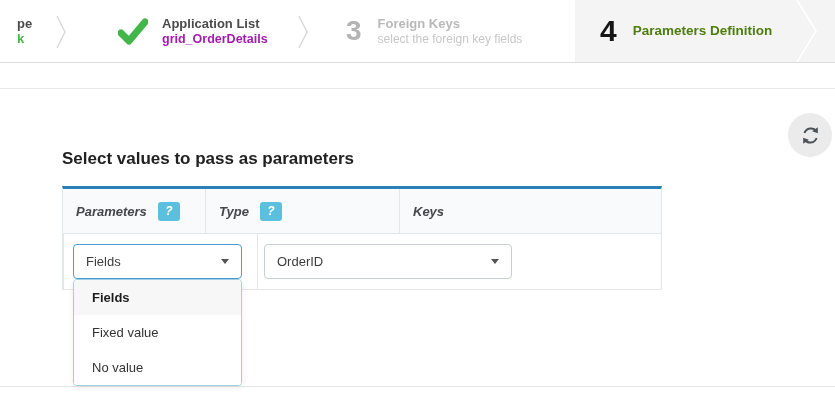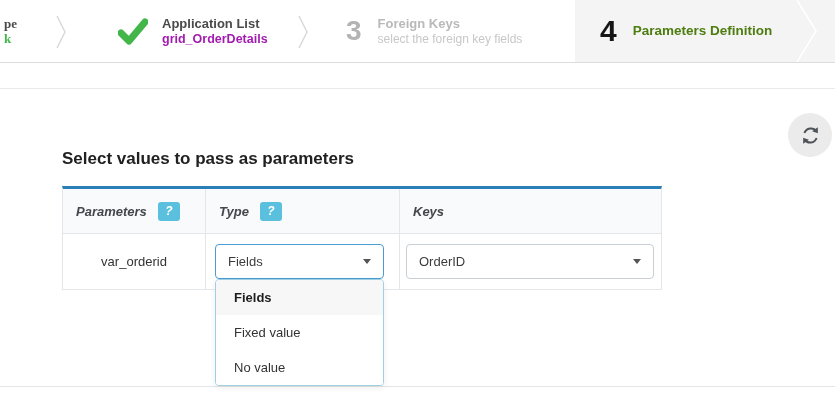--- a/index.html
+++ b/index.html
@@ -6,21 +6,21 @@
   html,body { width:835px; height:401px; }
   body {
     position:relative; overflow:hidden; background:#ffffff;
     font-family:"Liberation Sans", sans-serif; color:#333;
   }
 
   
   .stepper { position:absolute; left:0; top:0; width:835px; height:63px;
              background:#fff; border-bottom:1px solid #dcdcdc; }
   .seg { position:absolute; top:0; height:62px; display:flex; align-items:center; cursor:pointer; }
-  .seg-truncated { left:0; width:56px; padding-left:4px;font-family:Liberation Serif, serif; }
+  .seg-truncated { left:0; width:56px; padding-left:17px; }
   .seg-app  { left:62px;  width:236px; padding-left:56px; }
   .seg-fk   { left:302px; width:273px; padding-left:44px; }
   .seg-pd   { left:575px; width:260px; padding-left:25px; background:#f4f4f4; }
   .seg-pd-bg { position:absolute; left:575px; top:0; width:260px; height:62px; background:#f4f4f4; }
 
   .step-text { display:flex; flex-direction:column; justify-content:center; }
   .step-title { font-size:13px; font-weight:bold; line-height:16px; color:#4a4a4a; white-space:nowrap; }
   .step-sub   { font-size:12px; line-height:15px; color:#8a8a8a; white-space:nowrap; }
 
   .trunc-title { font-size:13px; font-weight:bold; line-height:15px; color:#4a4a4a; }
@@ -173,23 +173,20 @@
     <div class="th th-type">
       <span>Type</span>
       <span class="help-badge">?</span>
     </div>
     <div class="th th-value">
       <span>Keys</span>
     </div>
   </div>
 
   <div class="trow">
-    <div class="td-parameters">
-      <span>var_orderid</span>
-    </div>
 
     <div class="td-type">
       <div class="select select-type">
         <span>Fields</span>
         <span class="caret"></span>
       </div>
 
       <div class="dd-panel">
         <div class="dd-item selected">Fields</div>
         <div class="dd-item">Fixed value</div>

